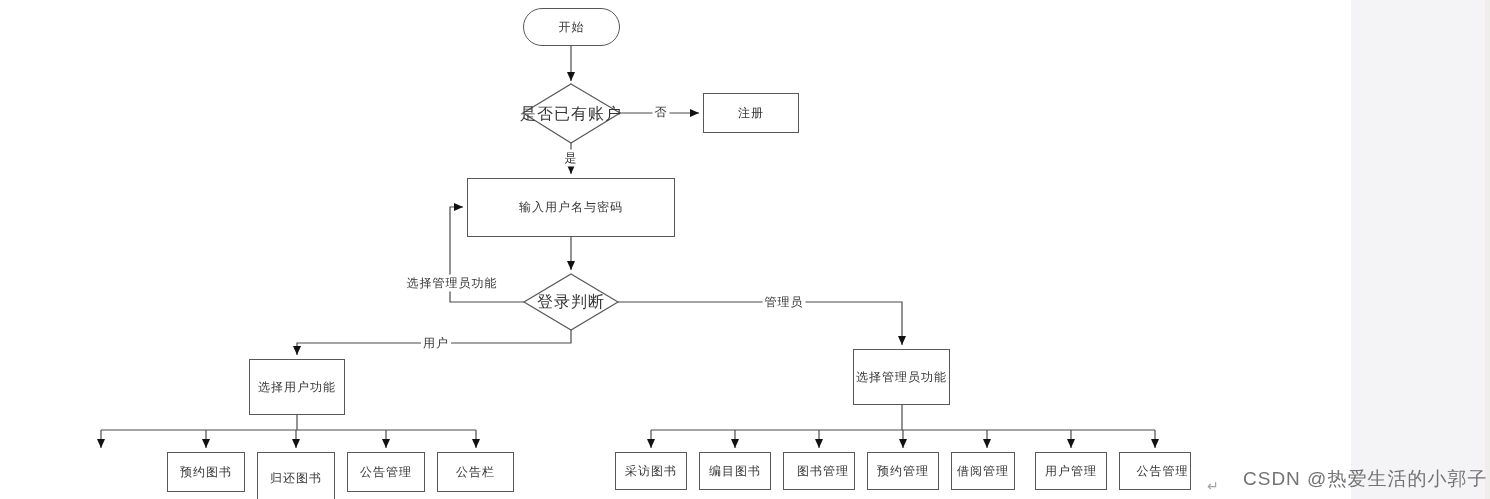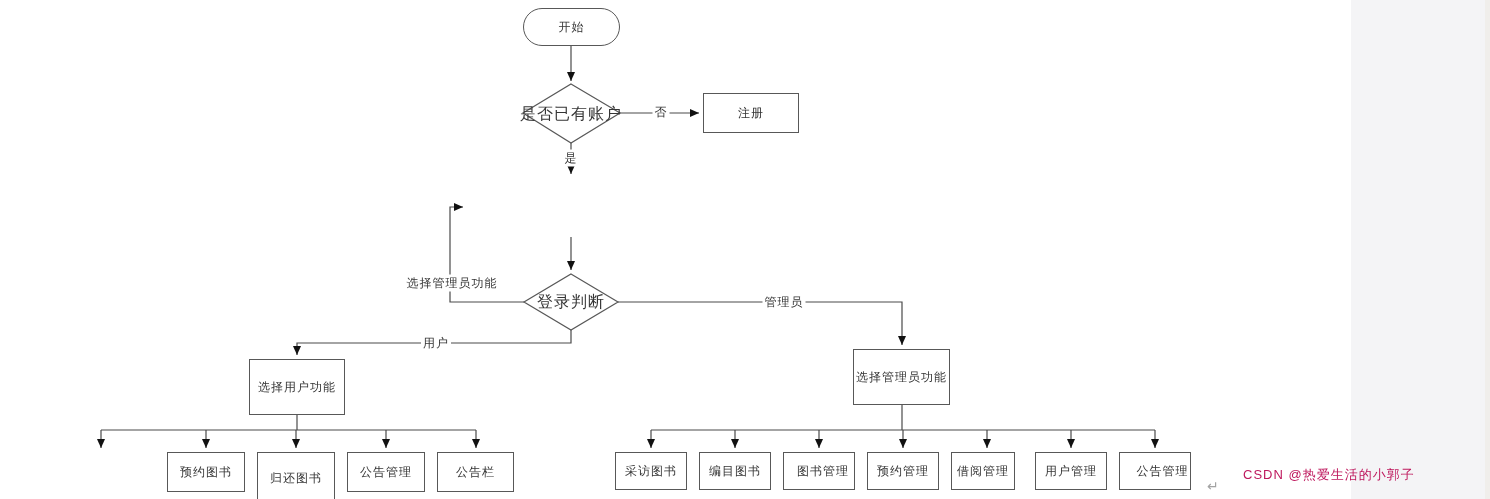--- a/index.html
+++ b/index.html
@@ -24,21 +24,21 @@
     transform:translate(-50%,-50%);white-space:nowrap;background:#ffffff;padding:0 2px;
   }
   .right-panel{
     position:absolute;top:0;right:0;width:139px;height:499px;background:#f4f4f6;z-index:0;
   }
   .scroll-strip{
     position:absolute;top:0;right:0;width:5px;height:499px;background:#f0eeeb;z-index:1;
   }
   .watermark{
     position:absolute;left:1243px;top:466px;z-index:4;
-    font-size:13px;color:#be185d;letter-spacing:1px;white-space:nowrap;
+    font-size:19px;color:#737373;letter-spacing:1px;white-space:nowrap;
   }
   .return-mark{
     position:absolute;left:1207px;top:478px;z-index:4;
     font-size:14px;color:#a3a3a3;
   }
 </style>
 </head>
 <body>
 
 <div class="canvas">
@@ -92,20 +92,23 @@
   <div class="node terminator" style="left:523px;top:8px;width:97px;height:38px;">
     <span>开始</span>
   </div>
 
   <div class="diamond-label" style="left:571px;top:114px;">是否已有账户</div>
 
   <div class="node" style="left:703px;top:93px;width:96px;height:40px;">
     <span>注册</span>
   </div>
 
+  <div class="node" style="left:467px;top:178px;width:208px;height:59px;">
+    <span>输入用户名与密码</span>
+  </div>
 
   <div class="diamond-label" style="left:571px;top:302px;">登录判断</div>
 
   <div class="node" style="left:249px;top:359px;width:96px;height:56px;">
     <span>选择用户功能</span>
   </div>
 
   <div class="node" style="left:853px;top:349px;width:97px;height:56px;">
     <span>选择管理员功能</span>
   </div>

